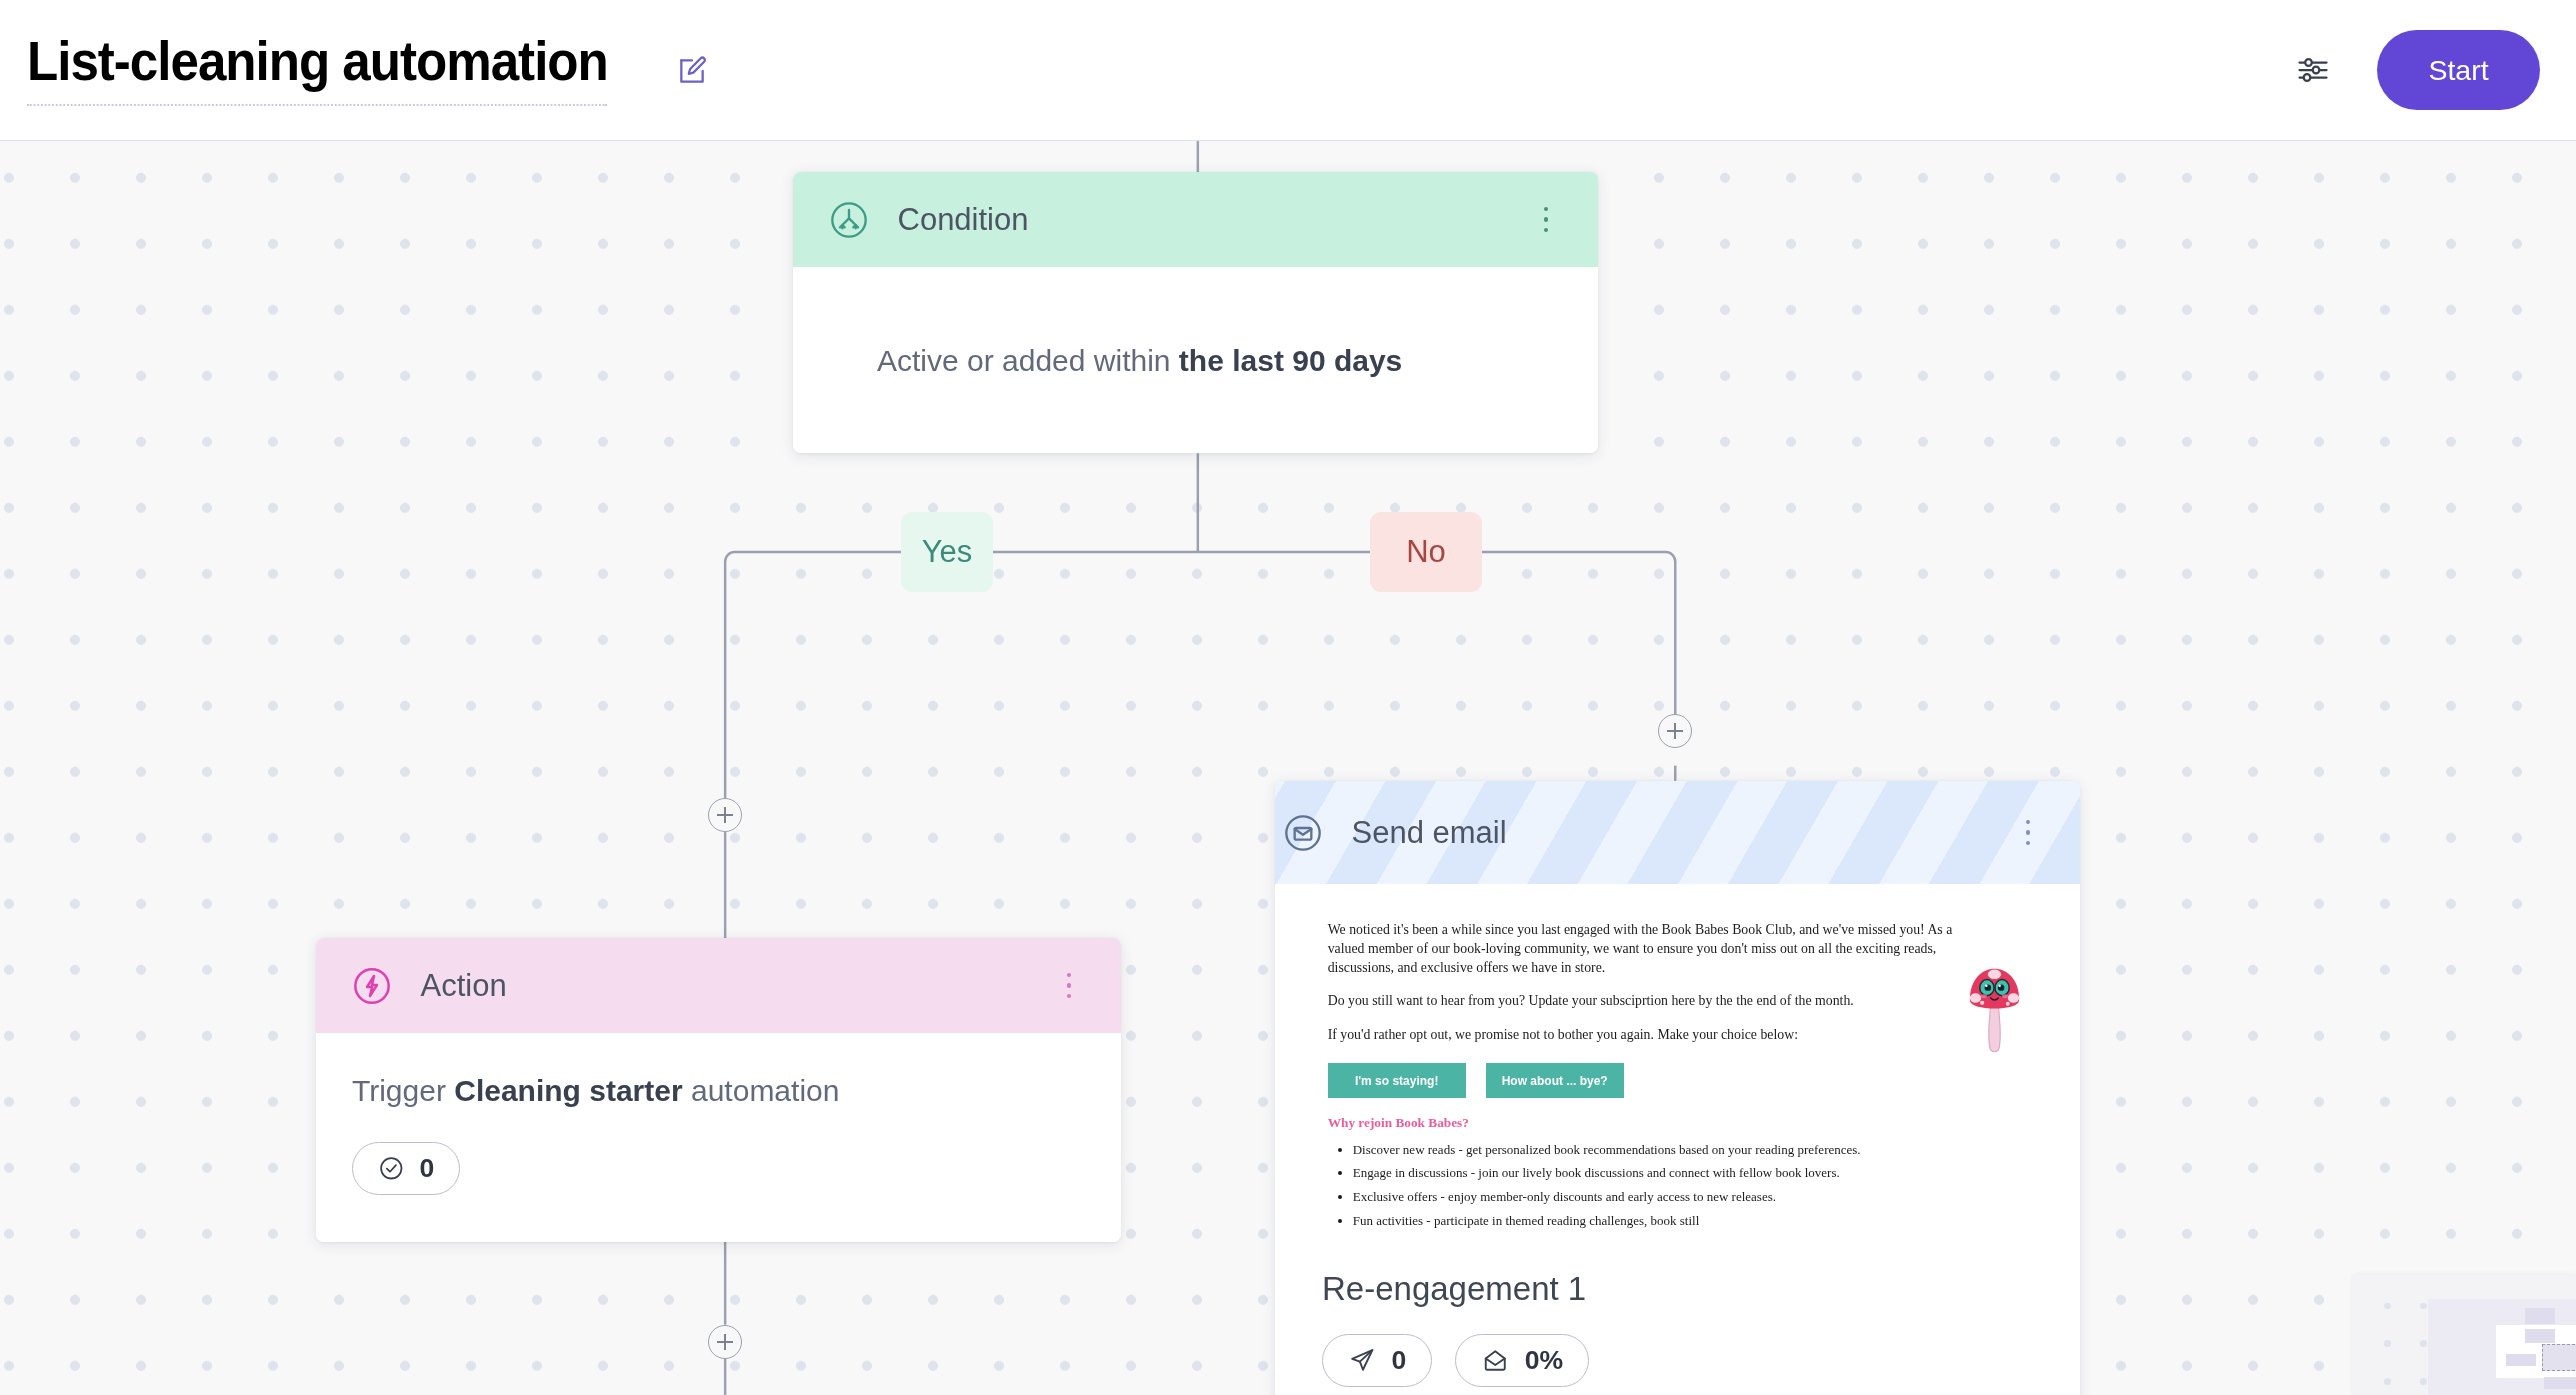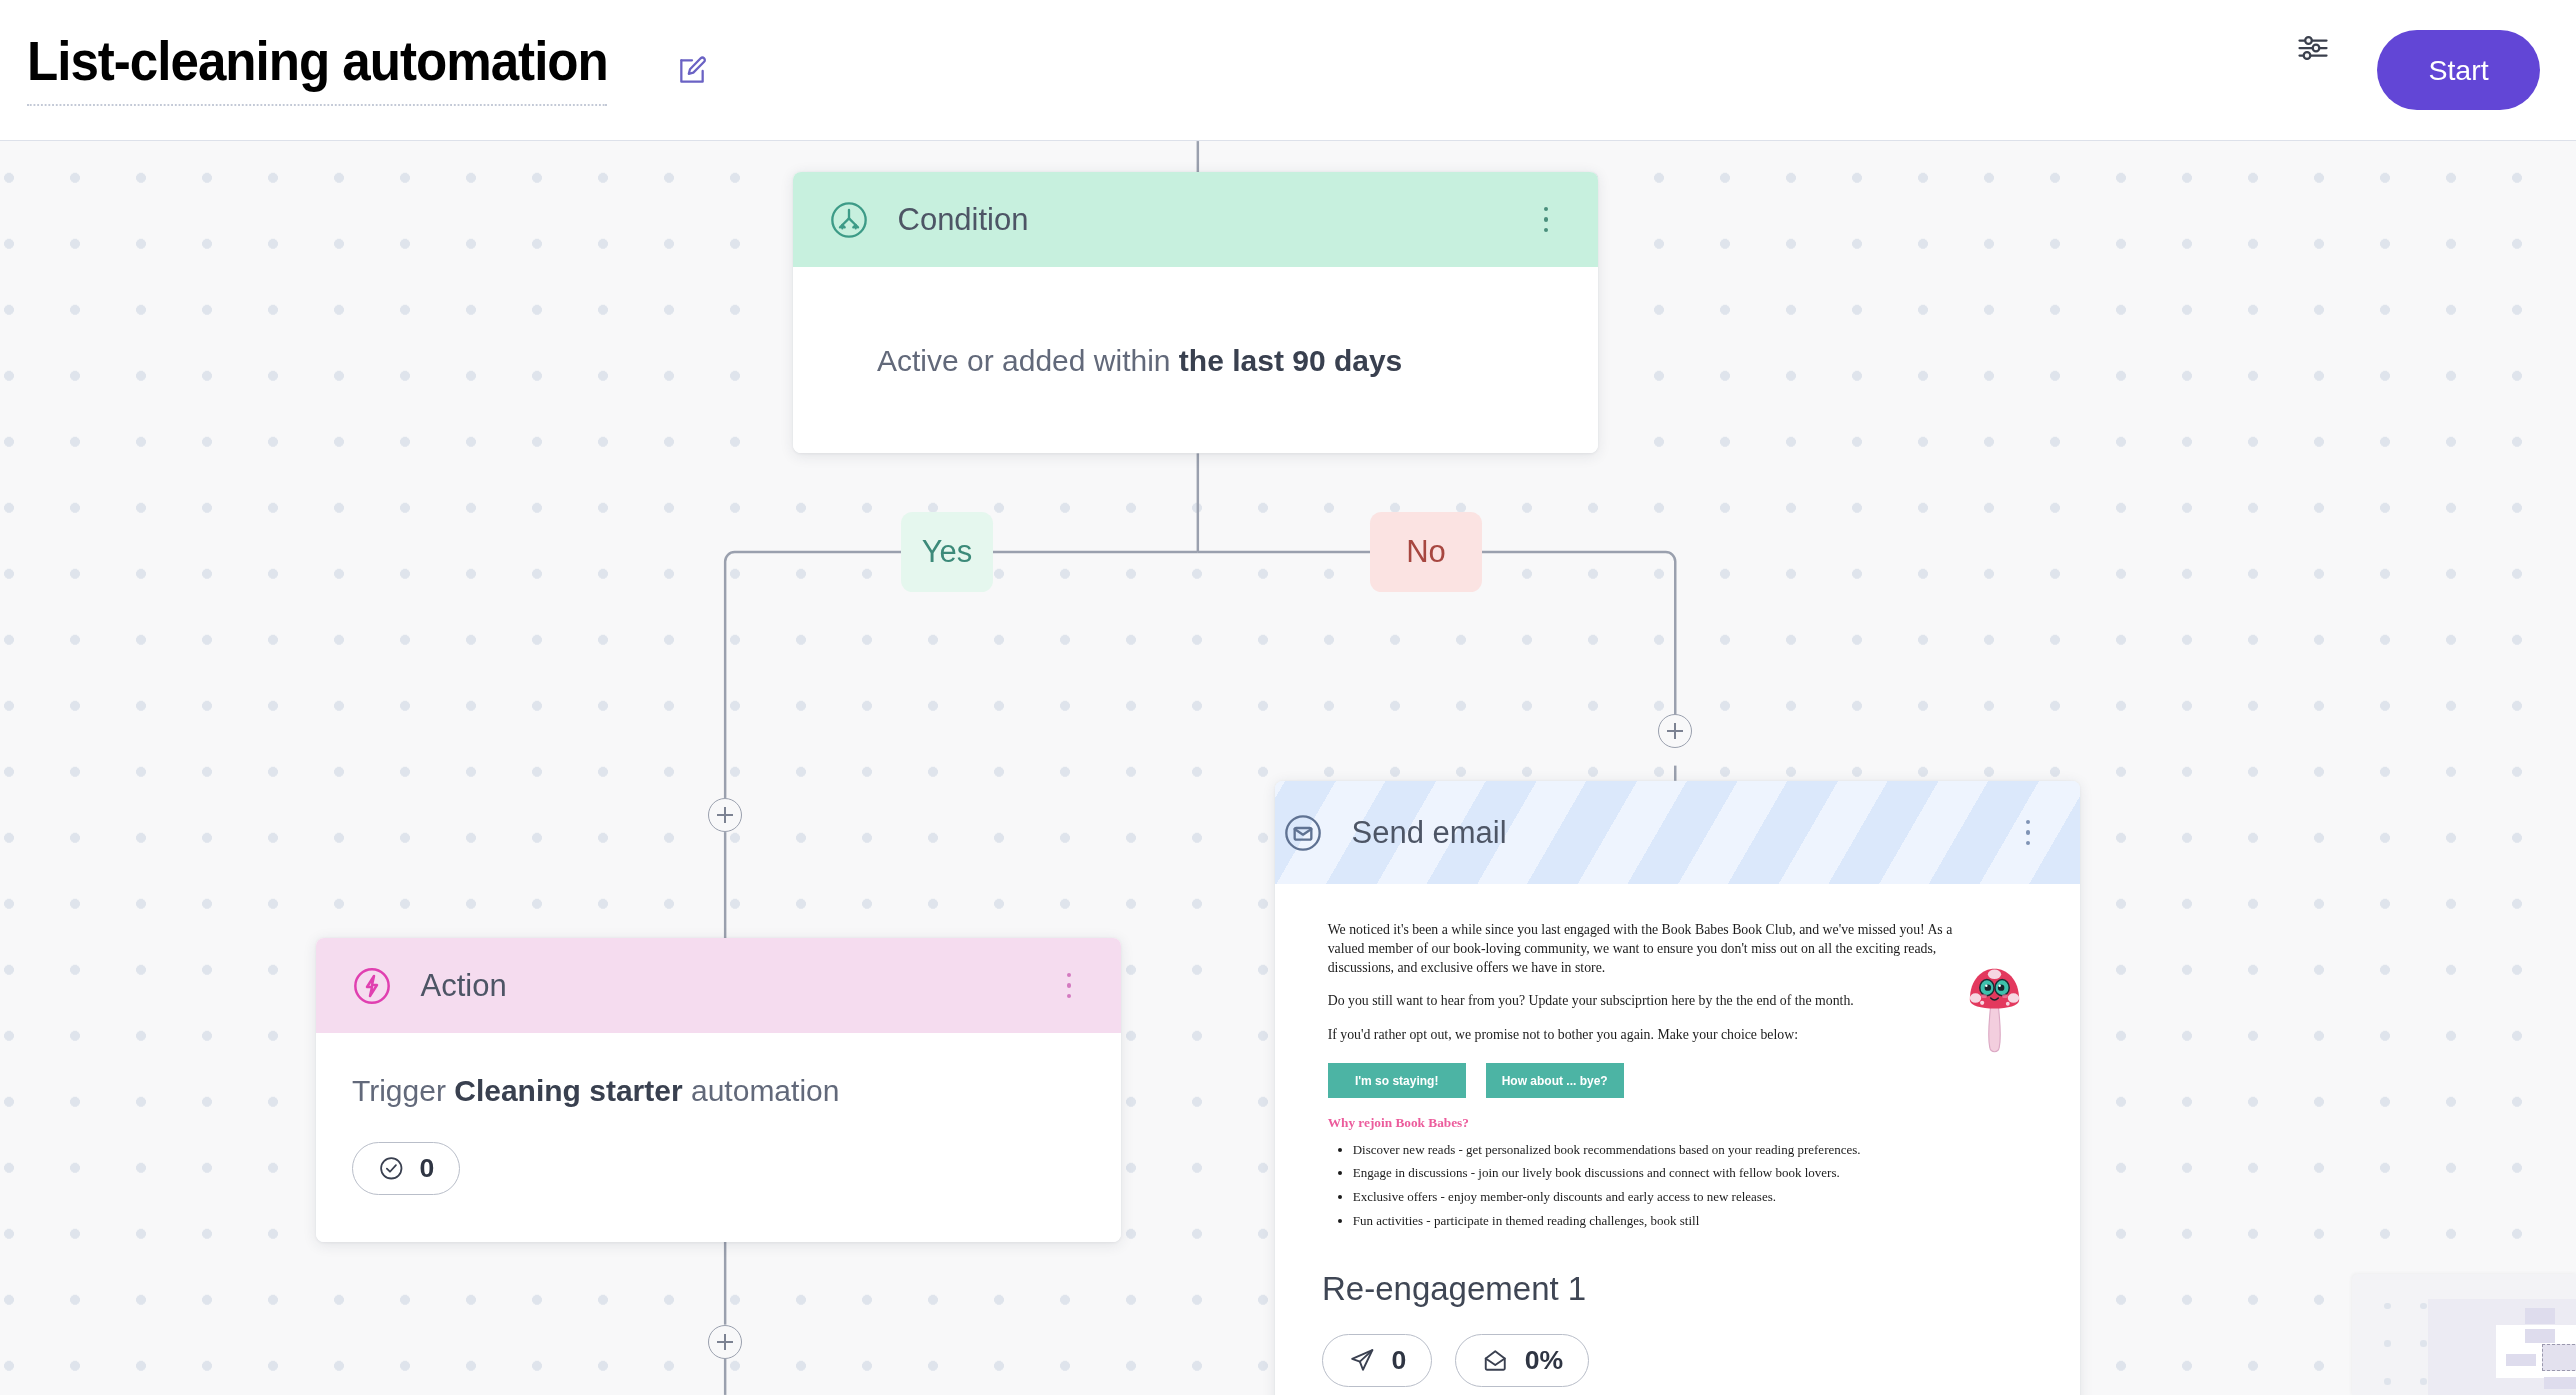--- a/index.html
+++ b/index.html
@@ -44,21 +44,21 @@
     transform-origin: left center;
   }
   .title-edit-icon {
     margin-top: 21px;
     cursor: pointer;
     line-height: 0;
   }
   .header-right {
     margin-left: auto;
     display: flex;
-    align-items: flex-start;
+    align-items: center;
     gap: 46px;
   }
   .settings-icon { cursor: pointer; line-height: 0; }
   .start-btn {
     background: #6246d6;
     color: #ffffff;
     font-size: 28.5px;
     font-weight: 500;
     border: none;
     border-radius: 948px;

